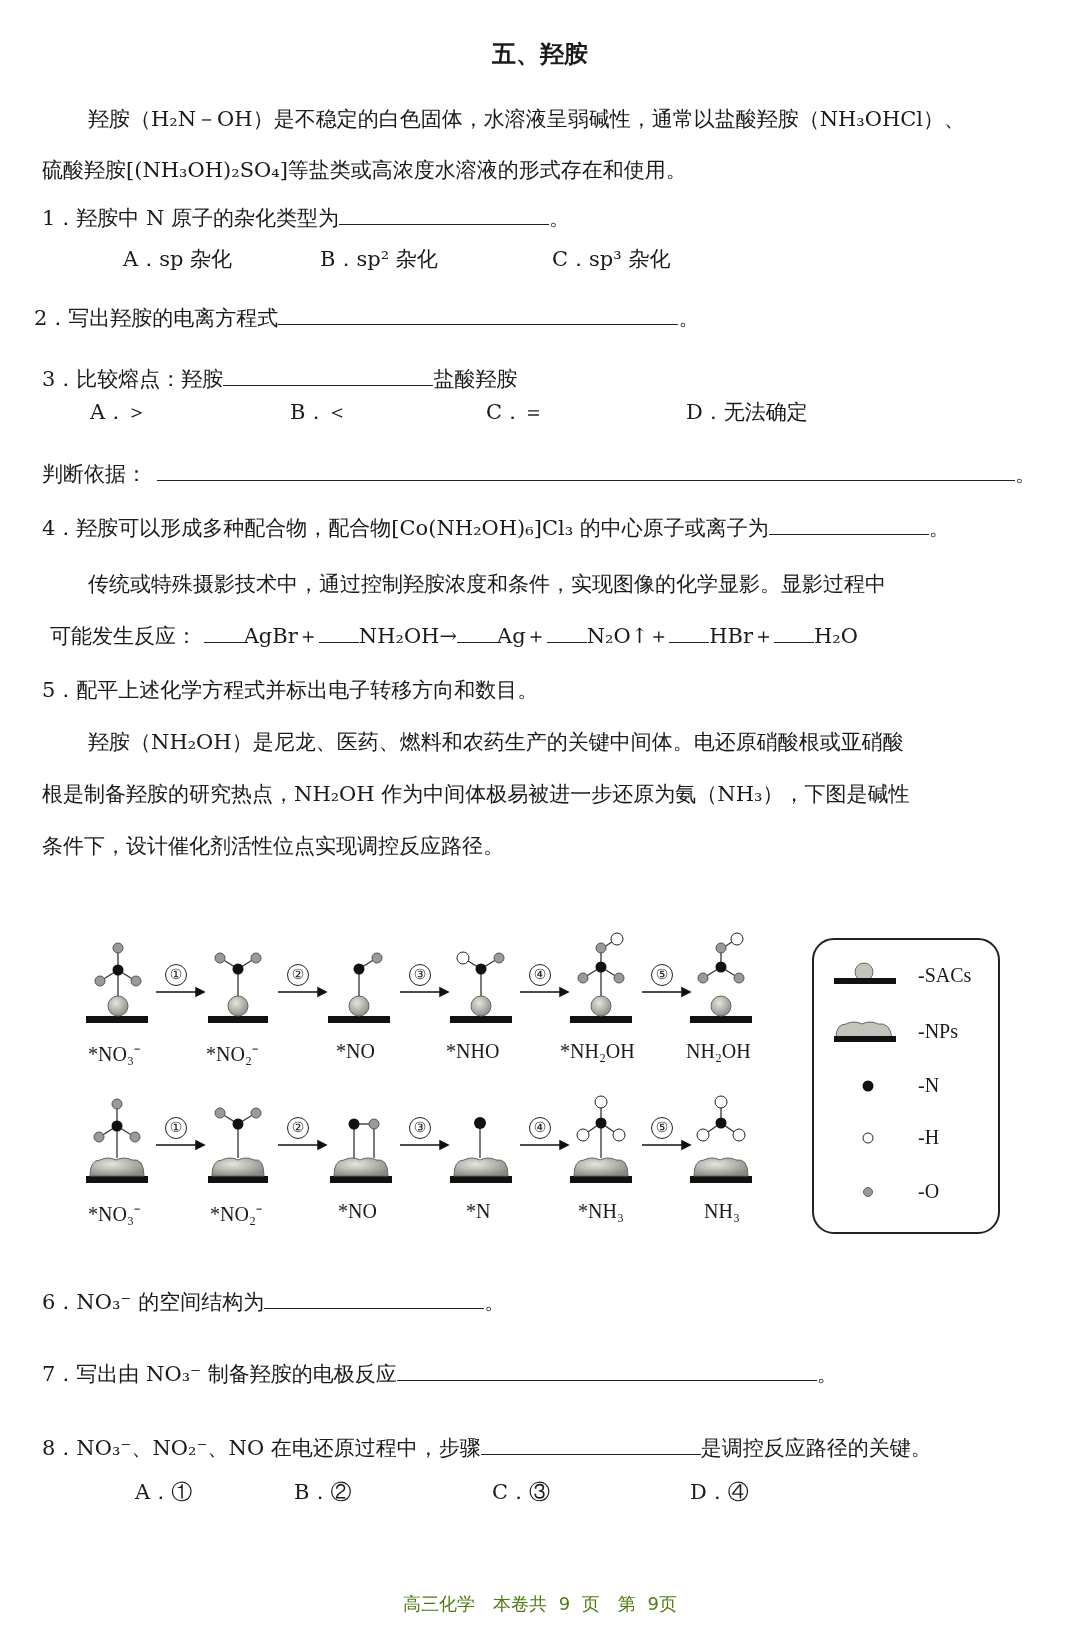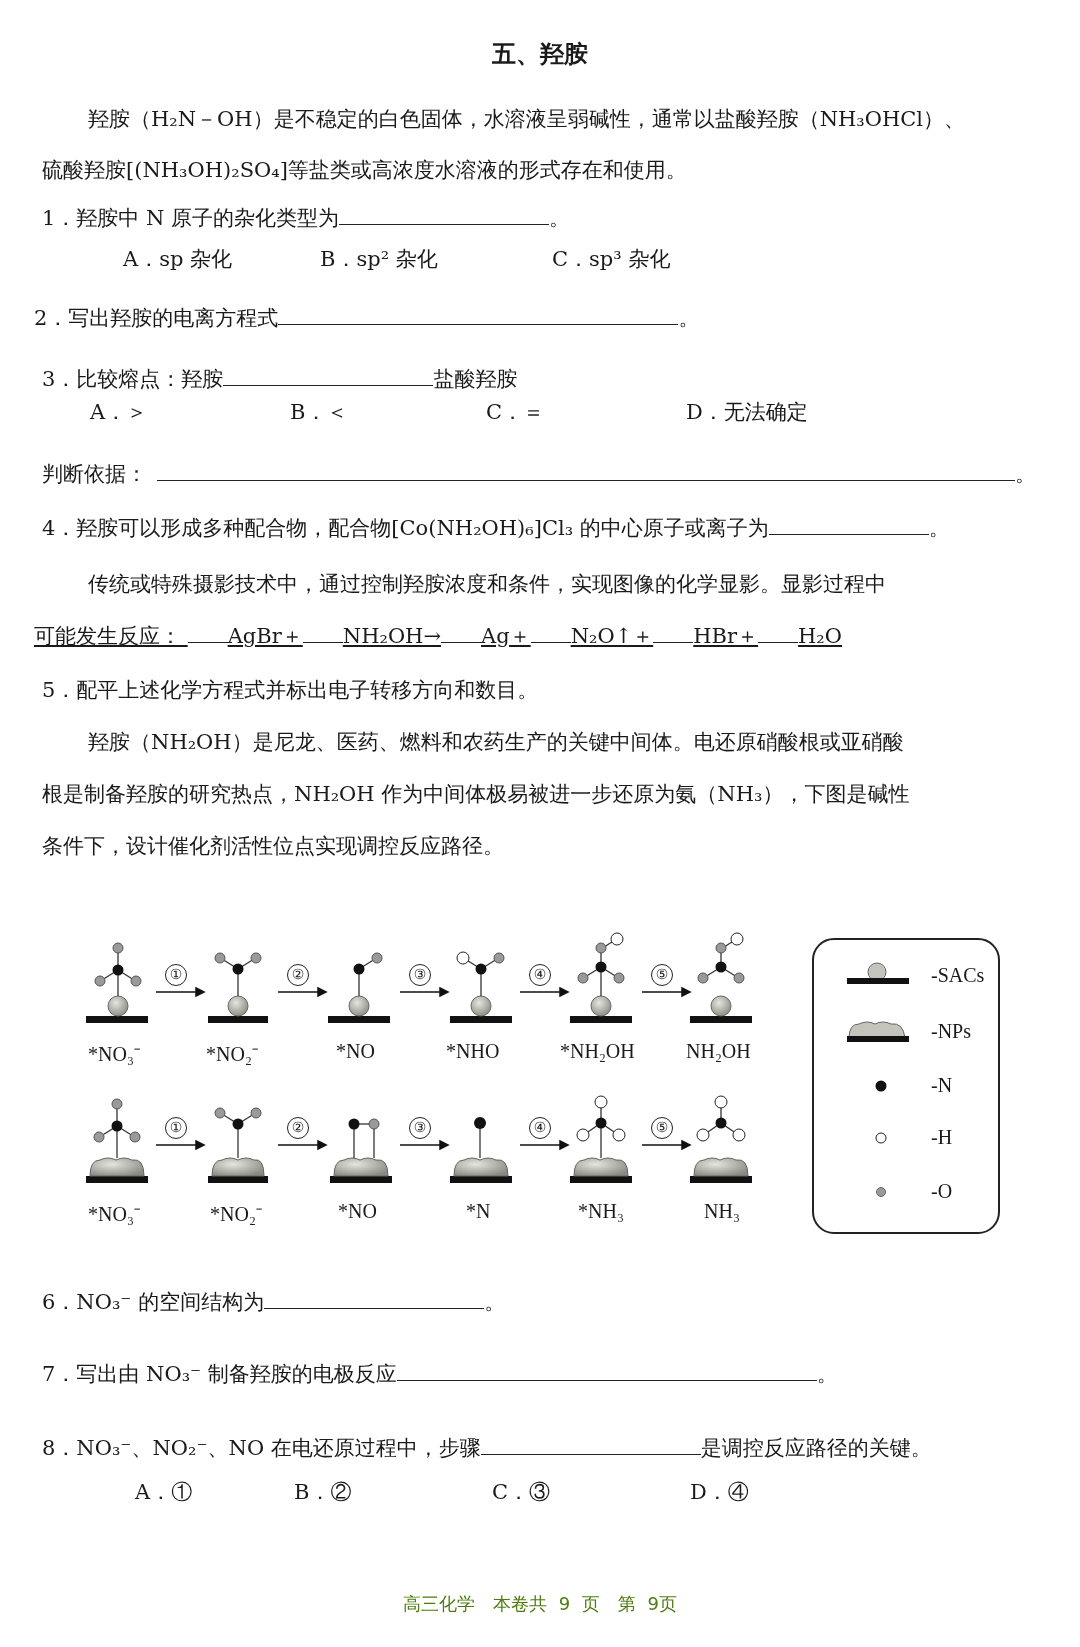--- a/index.html
+++ b/index.html
@@ -9,21 +9,21 @@
     color: #1a1a1a;
   }
   .line { position: absolute; white-space: nowrap; font-size: 21px; line-height: 28px; margin-top: 8px; }
   .title { position: absolute; top: 38px; left: 0; width: 1080px; text-align: center; font-size: 24px; font-weight: bold; font-family: "DejaVu Sans", sans-serif; }
   .blank { display: inline-block; border-bottom: 1.5px solid #222; vertical-align: baseline; height: 20px; }
   .blank-sm { display: inline-block; border-bottom: 1.5px solid #222; width: 40px; height: 20px; vertical-align: baseline; }
   .opt { position: absolute; white-space: nowrap; font-size: 21px; line-height: 28px; }
   .footer { position: absolute; top: 1592px; left: 0; width: 1080px; text-align: center; font-size: 18px; font-family: "DejaVu Sans", sans-serif; color: #4d7c0f; word-spacing: 6px; }
   .diagram { position: absolute; left: 70px; top: 920px; width: 950px; height: 320px; }
   .legend { position: absolute; left: 812px; top: 938px; width: 184px; height: 292px; border: 2px solid #222; border-radius: 22px; }
-  .leg-row { position: absolute; left: 13px; width: 220px; height: 40px; text-decoration: underline; }
+  .leg-row { position: absolute; left: 0; width: 220px; height: 40px; text-decoration: underline; }
   .leg-label { position: absolute; left: 104px; font-size: 20px; font-family: "Liberation Serif", serif; }
   .species { position: absolute; font-size: 20px; font-family: "Liberation Serif", serif; white-space: nowrap; }
   .step-num { position: absolute; width: 20px; height: 20px; border: 1.5px solid #222; border-radius: 50%; font-size: 14px; line-height: 20px; text-align: center; font-family: "Liberation Serif", serif; }
 </style>
 </head>
 <body>
 
 <div class="title">五、羟胺</div>
 
 <div class="line" style="top:97px; left:88px;">羟胺（H₂N－OH）是不稳定的白色固体，水溶液呈弱碱性，通常以盐酸羟胺（NH₃OHCl）、</div>
@@ -49,21 +49,21 @@
 <div class="opt" style="top:398px; left:686px;">D．无法确定</div>
 <div class="line" style="top:452px; left:42px;">
   <span>判断依据：</span><span class="blank" style="width:858px; margin-left:10px"></span><span>。</span>
 </div>
 
 <div class="line" style="top:506px; left:42px;">
   <span>4．羟胺可以形成多种配合物，配合物[Co(NH₂OH)₆]Cl₃ 的中心原子或离子为</span><span class="blank" style="width:160px"></span><span>。</span>
 </div>
 
 <div class="line" style="top:562px; left:88px;">传统或特殊摄影技术中，通过控制羟胺浓度和条件，实现图像的化学显影。显影过程中</div>
-<div class="line" style="top:614px; left:34px;text-decoration:underline;">
+<div class="line" style="top:614px; left:50px;">
   <span>可能发生反应：</span>
   <span class="blank-sm"></span><span>AgBr＋</span><span class="blank-sm"></span><span>NH₂OH→</span><span class="blank-sm"></span><span>Ag＋</span><span class="blank-sm"></span><span>N₂O↑＋</span><span class="blank-sm"></span><span>HBr＋</span><span class="blank-sm"></span><span>H₂O</span>
 </div>
 
 <div class="line" style="top:668px; left:42px;">5．配平上述化学方程式并标出电子转移方向和数目。</div>
 
 <div class="line" style="top:720px; left:88px;">羟胺（NH₂OH）是尼龙、医药、燃料和农药生产的关键中间体。电还原硝酸根或亚硝酸</div>
 <div class="line" style="top:772px; left:42px;">根是制备羟胺的研究热点，NH₂OH 作为中间体极易被进一步还原为氨（NH₃），下图是碱性</div>
 <div class="line" style="top:824px; left:42px;">条件下，设计催化剂活性位点实现调控反应路径。</div>
 

